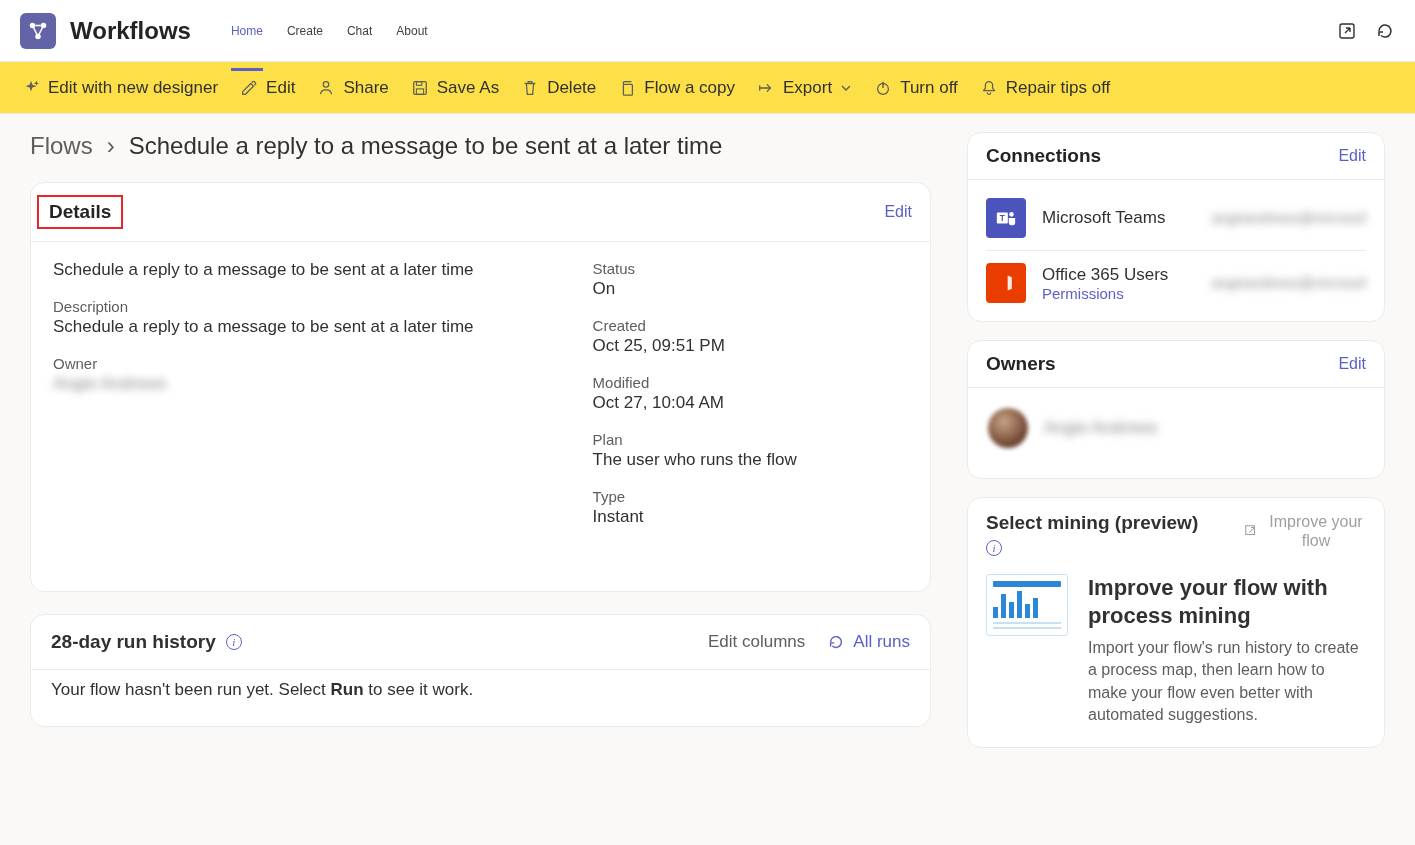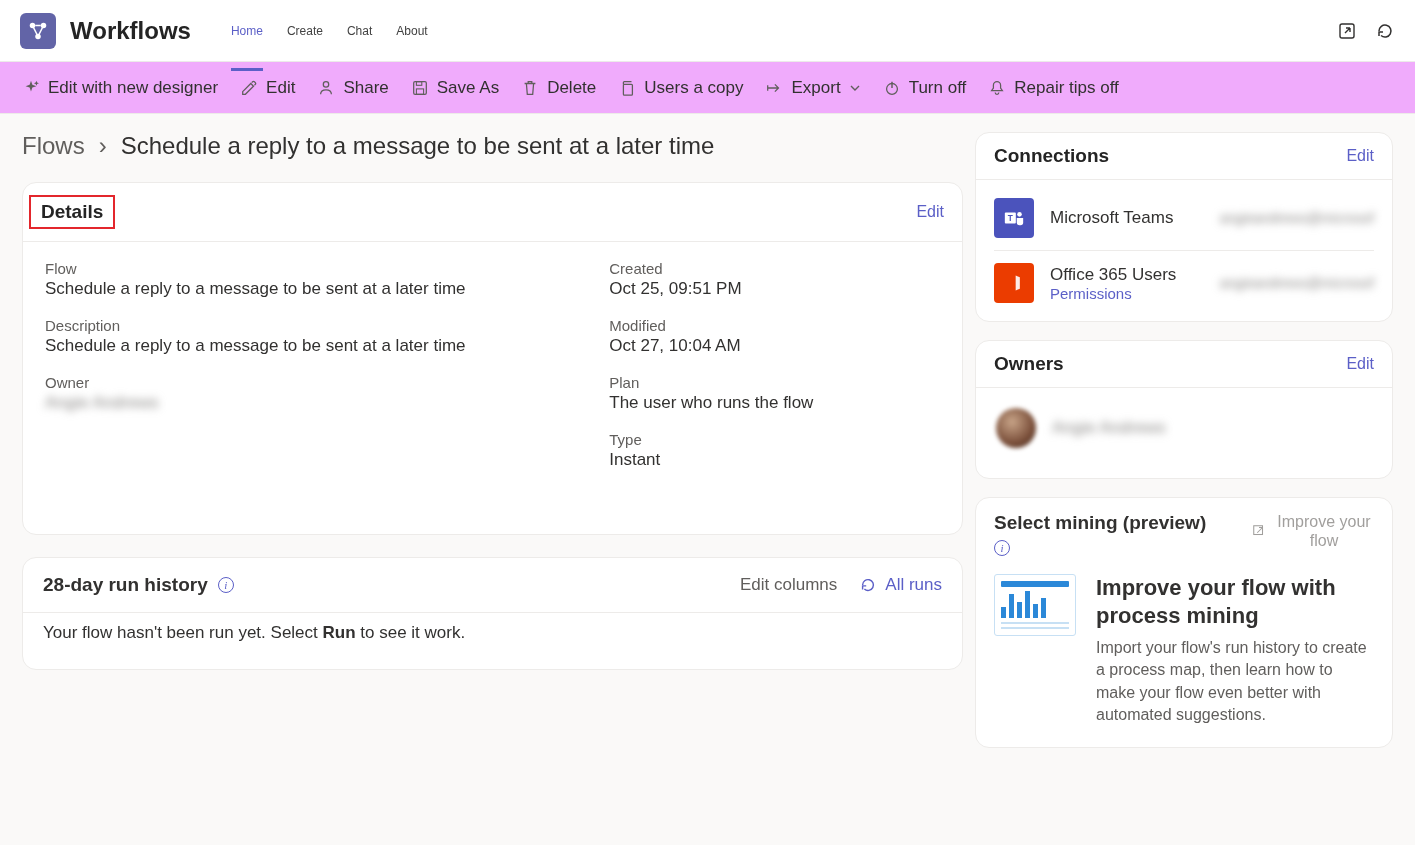--- a/index.html
+++ b/index.html
@@ -58,43 +58,43 @@
   .top-right {
     margin-left: auto;
     display: flex;
     gap: 18px;
     align-items: center;
   }
   .top-right .icon-btn { width: 20px; height: 20px; cursor: pointer; }
 
   
   .toolbar {
-    background: #f0abfc;
+    background: #fde047;
     height: 52px;
     display: flex;
     align-items: center;
     padding: 0 22px;
     gap: 22px;
     border-bottom: 1px solid #edebe9;
   }
   .toolbar-btn {
     display: flex;
     align-items: center;
     gap: 8px;
     font-size: 17px;
     color: #323130;
     cursor: pointer;
   }
   .toolbar-btn .ico { width: 18px; height: 18px; }
 
   
   .content {
-    padding: 18px 22px;
-    display: flex;
-    gap: 12px;
+    padding: 18px 30px;
+    display: flex;
+    gap: 36px;
   }
   .main-col { flex: 1; min-width: 0; }
   .side-col { width: 418px; display: flex; flex-direction: column; gap: 18px; }
 
   .breadcrumb {
     display: flex;
     align-items: center;
     gap: 14px;
     font-size: 24px;
     color: #605e5c;
@@ -286,21 +286,21 @@
     <svg class="ico" viewBox="0 0 20 20">
         <path d="M4 5h12 M8 5V3h4v2 M6 5l1 12h6l1-12" fill="none" stroke="#605e5c" stroke-width="1.4"></path>
       </svg>
     <span>Delete</span>
   </div>
   <div class="toolbar-btn">
     <svg class="ico" viewBox="0 0 20 20">
         <rect x="6" y="6" width="10" height="12" rx="1" fill="none" stroke="#605e5c" stroke-width="1.4"></rect>
         <path d="M6 6V4a1 1 0 0 1 1-1h8" fill="none" stroke="#605e5c" stroke-width="1.4"></path>
       </svg>
-    <span>Users a copy</span>
+    <span>Flow a copy</span>
   </div>
   <div class="toolbar-btn">
     <svg class="ico" viewBox="0 0 20 20">
         <path d="M3 10h11 M11 6l4 4-4 4 M3 7v6" fill="none" stroke="#605e5c" stroke-width="1.4"></path>
       </svg>
     <span>Export</span>
     <svg viewBox="0 0 12 12" width="12" height="12">
         <path d="M2 4l4 4 4-4" fill="none" stroke="#605e5c" stroke-width="1.4"></path>
       </svg>
   </div>
@@ -330,33 +330,36 @@
     <div class="card">
       <div class="card-header">
         <div class="highlight-box">
           <div class="card-title">Details</div>
         </div>
         <div class="card-edit">Edit</div>
       </div>
       <div class="details-body">
         <div class="details-left">
           <div class="field">
-            <div class="field-label">Flow</div>
             <div class="field-value">Schedule a reply to a message to be sent at a later time</div>
           </div>
           <div class="field">
             <div class="field-label">Description</div>
             <div class="field-value">Schedule a reply to a message to be sent at a later time</div>
           </div>
           <div class="field">
             <div class="field-label">Owner</div>
             <div class="field-value blurred">Angie Andrews</div>
           </div>
         </div>
         <div class="details-right">
+          <div class="field">
+            <div class="field-label">Status</div>
+            <div class="field-value">On</div>
+          </div>
           <div class="field">
             <div class="field-label">Created</div>
             <div class="field-value">Oct 25, 09:51 PM</div>
           </div>
           <div class="field">
             <div class="field-label">Modified</div>
             <div class="field-value">Oct 27, 10:04 AM</div>
           </div>
           <div class="field">
             <div class="field-label">Plan</div>

